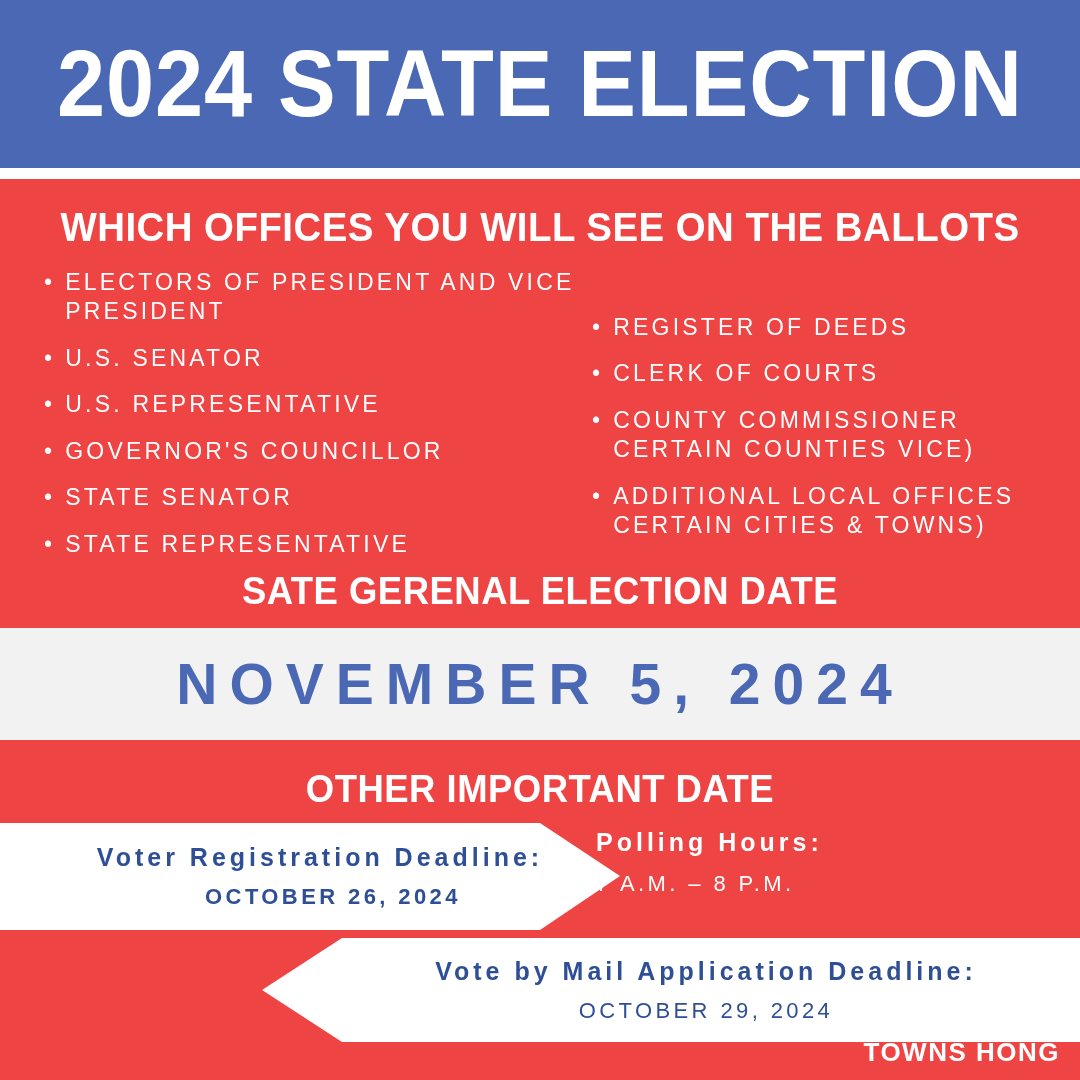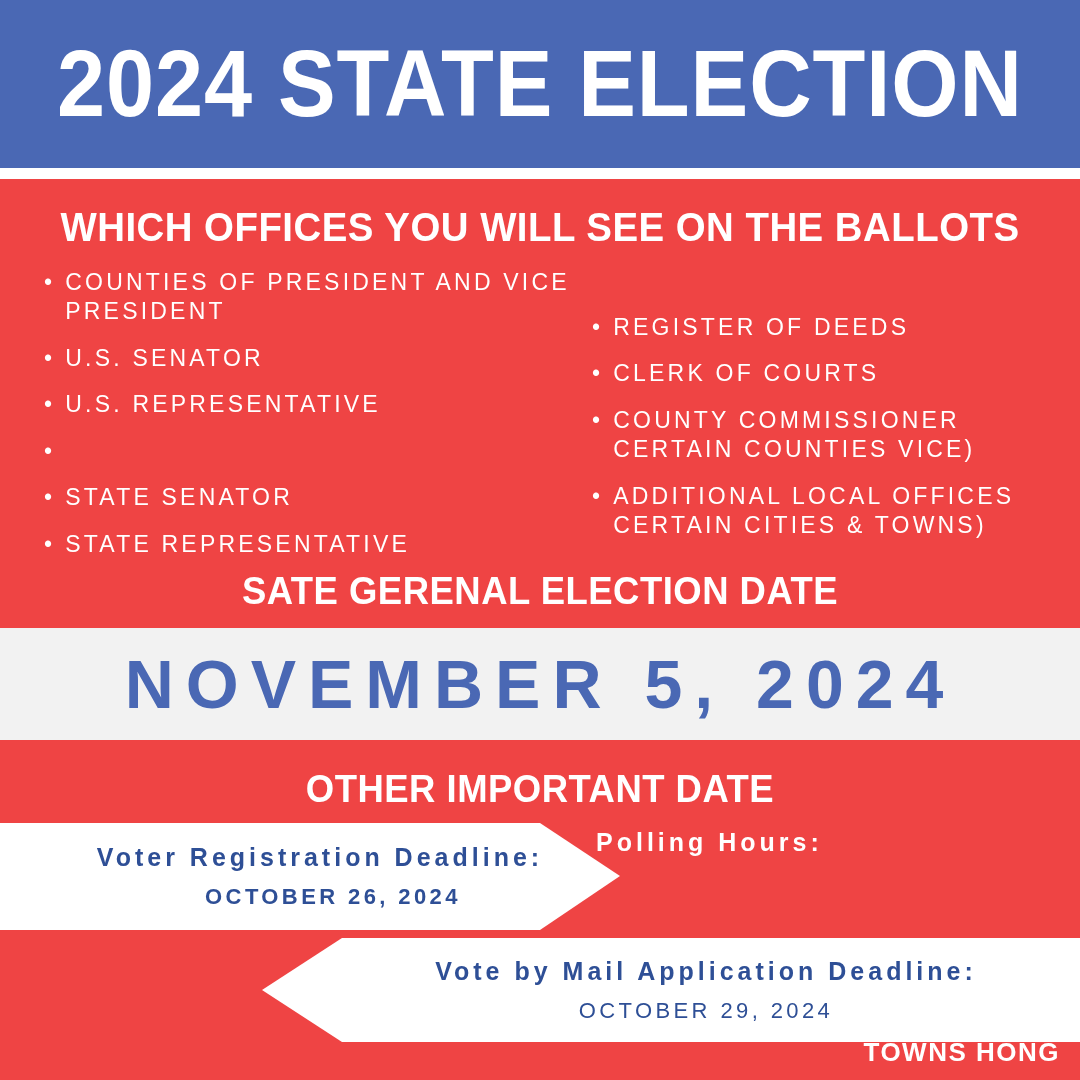--- a/index.html
+++ b/index.html
@@ -113,21 +113,21 @@
     width: 1080px;
     height: 112px;
     background: #f2f2f2;
     display: flex;
     align-items: center;
     justify-content: center;
   }
   .date-band .date-text {
     color: #4a68b4;
     font-weight: bold;
-    font-size: 68px;
+    font-size: 57px;
     letter-spacing: 12px;
   }
 
   
   .other-heading {
     position: absolute;
     left: 0; top: 768px;
     width: 1080px;
     text-align: center;
     color: #ffffff;
@@ -217,32 +217,33 @@
   <div class="title-band">
     <div class="title-text">2024 STATE ELECTION</div>
   </div>
   <div class="white-rule" style="top:168px;"></div>
 
   <div class="offices-heading">WHICH OFFICES YOU WILL SEE ON THE BALLOTS</div>
 
   <ul class="bullet-list col-left">
     <li>
       <span class="dot">•</span>
-      <span>COUNTIES OF PRESIDENT AND VICE PRESIDENT</span>
+      <span>ELECTORS OF PRESIDENT AND VICE PRESIDENT</span>
     </li>
     <li>
       <span class="dot">•</span>
       <span>U.S. SENATOR</span>
     </li>
     <li>
       <span class="dot">•</span>
       <span>U.S. REPRESENTATIVE</span>
     </li>
     <li>
       <span class="dot">•</span>
+      <span>GOVERNOR'S COUNCILLOR</span>
     </li>
     <li>
       <span class="dot">•</span>
       <span>STATE SENATOR</span>
     </li>
     <li>
       <span class="dot">•</span>
       <span>STATE REPRESENTATIVE</span>
     </li>
   </ul>
@@ -274,20 +275,21 @@
 
   <div class="other-heading">OTHER IMPORTANT DATE</div>
 
   <div class="ribbon ribbon-left">
     <div class="r-title">Voter Registration Deadline:</div>
     <div class="r-sub">OCTOBER 26, 2024</div>
   </div>
 
   <div class="polling">
     <div class="r-title">Polling Hours:</div>
+    <div class="r-sub">7 A.M. – 8 P.M.</div>
   </div>
 
   <div class="ribbon ribbon-bottom">
     <div class="r-title">Vote by Mail Application Deadline:</div>
     <div class="r-sub">OCTOBER 29, 2024</div>
   </div>
 
   <div class="credit">TOWNS HONG</div>
 
 </div>

